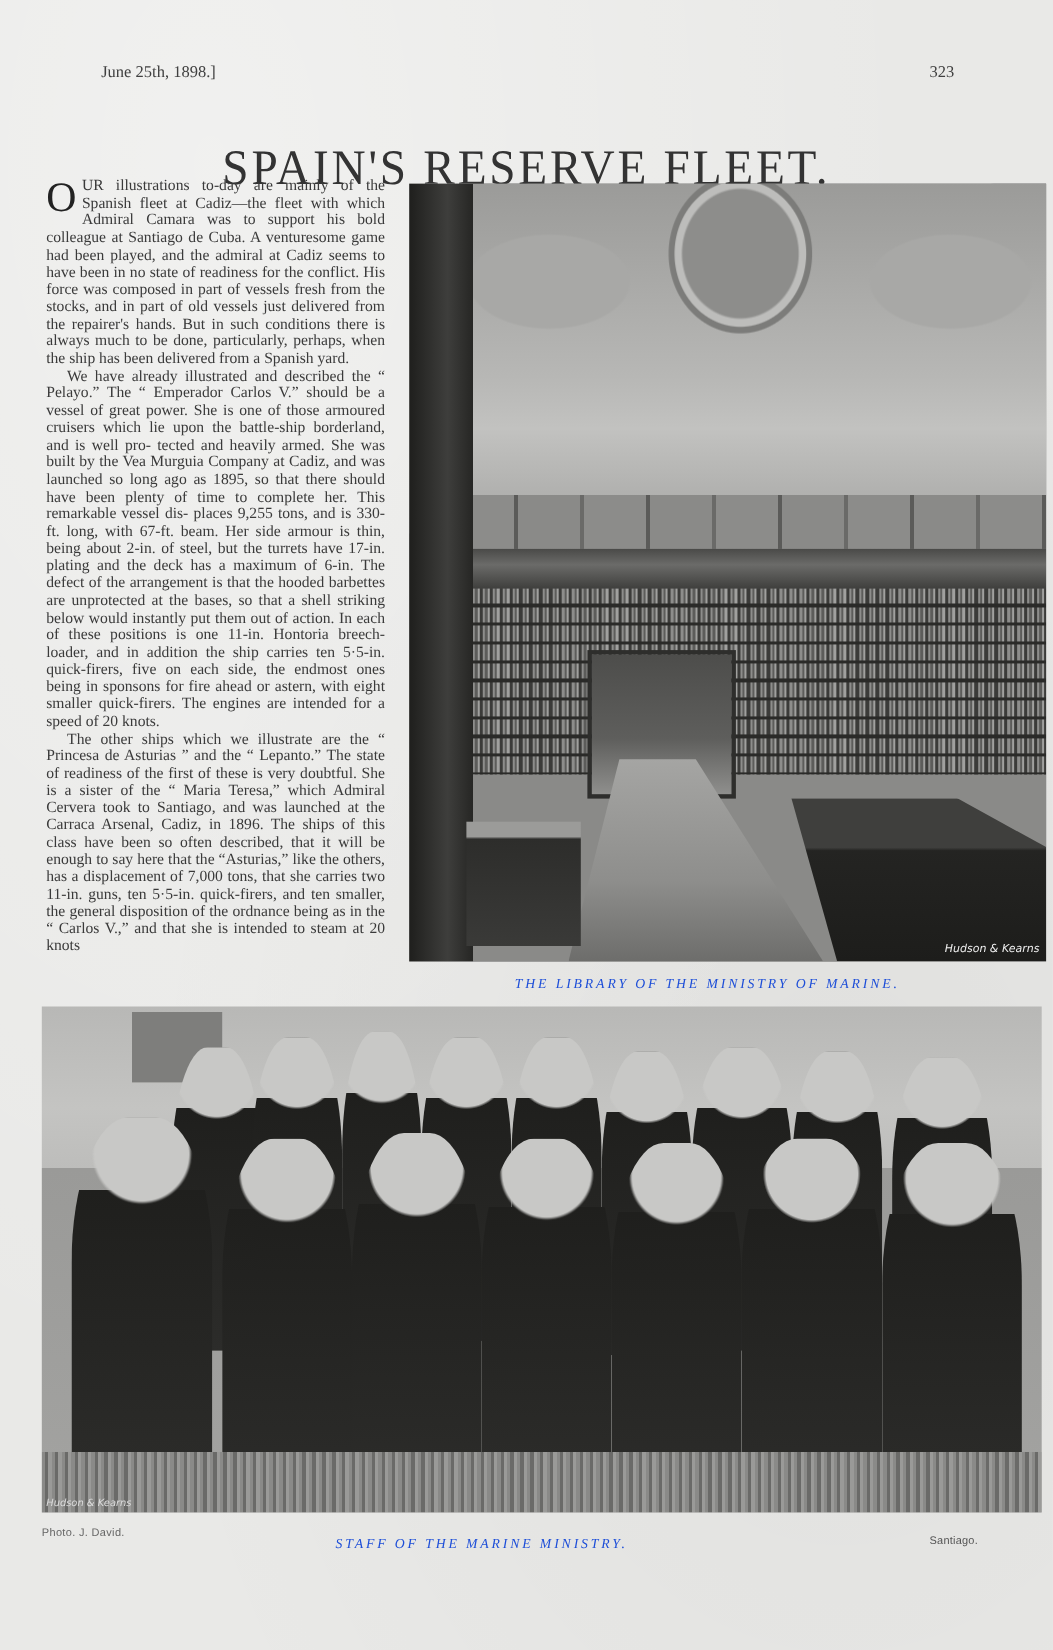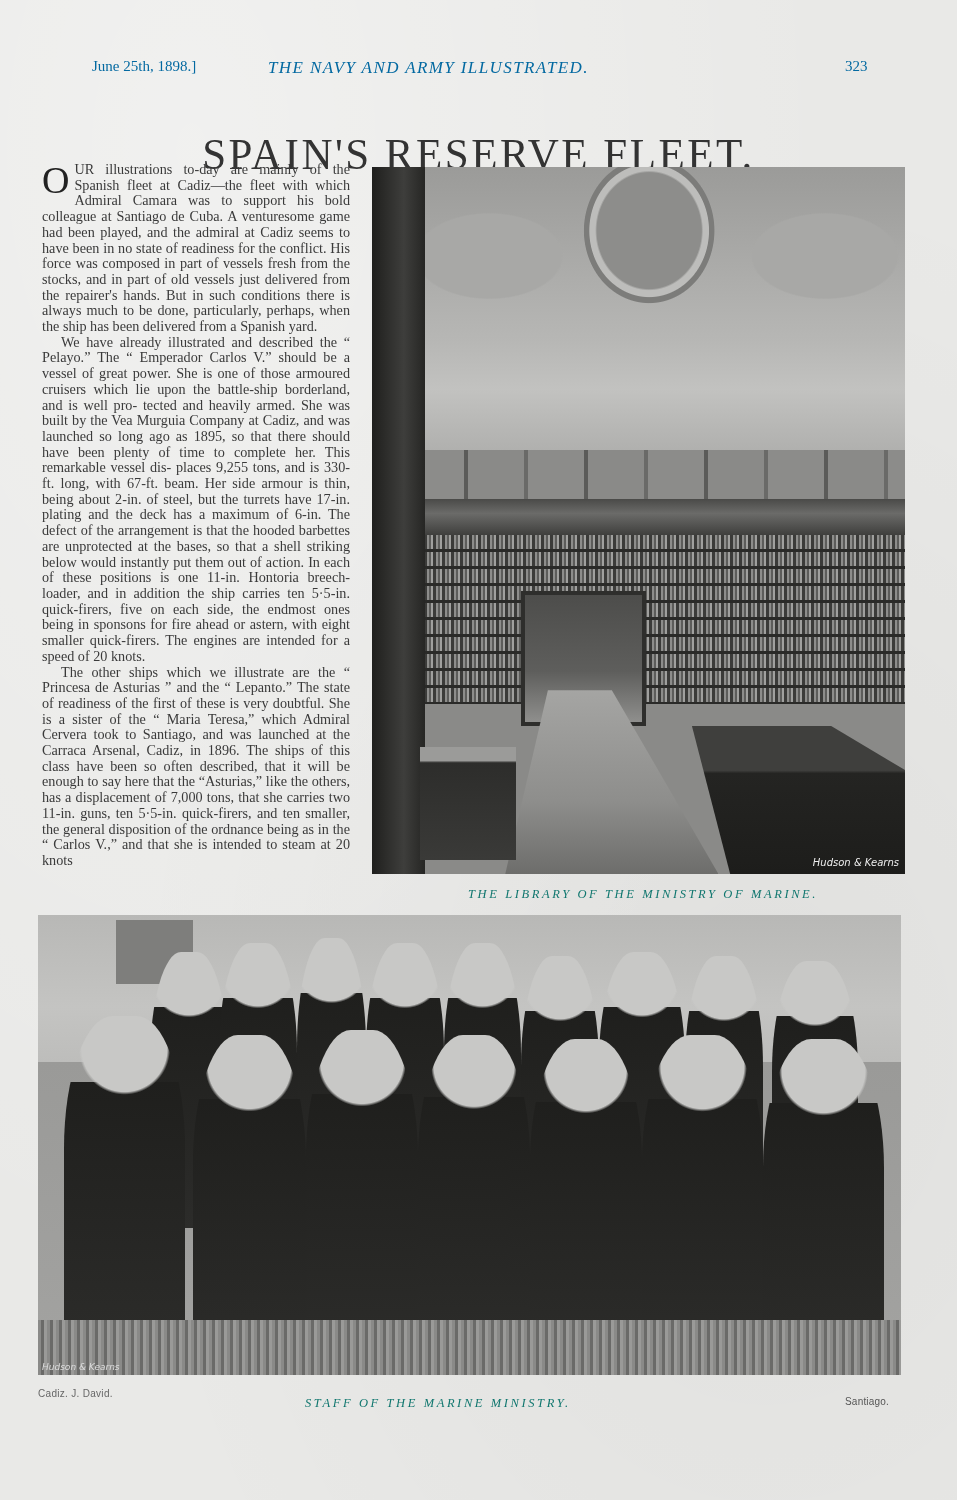--- a/index.html
+++ b/index.html
@@ -7,42 +7,42 @@
     width:957px; height:1500px; position:relative; overflow:hidden;
     background:#e9e9e7;
     background-image:
       radial-gradient(ellipse at 20% 10%, rgba(255,255,255,0.35), transparent 60%),
       radial-gradient(ellipse at 80% 70%, rgba(0,0,0,0.04), transparent 60%);
     font-family:"Liberation Serif", "DejaVu Serif", serif;
     color:#2a2a2a;
   }
   .running-head {
     position:absolute; top:58px; left:0; width:792px; height:24px;
-    font-size:15px; color:#0369a1;
+    font-size:15px; color:#404040;
   }
   .rh-date { position:absolute; left:92px; top:0; }
   .rh-title { position:absolute; left:268px; top:0; font-style:italic; letter-spacing:1.4px; font-size:17px; }
   .rh-page { position:absolute; left:845px; top:0; }
   .headline {
     position:absolute; top:100px; left:0; width:957px; text-align:center;
     font-size:43px; letter-spacing:2.5px; color:#333; font-weight:normal;
     transform:scaleY(1.05);
   }
   .col {
     position:absolute; left:42px; top:162px; width:308px;
     font-size:14.2px; line-height:15.7px; text-align:justify; color:#3a3a3a;
     hyphens:manual;
   }
   .col p { margin:0; text-indent:19px; }
   .col p.first { text-indent:0; }
   .dropcap {
     float:left; font-size:38px; line-height:30px; margin:3px 5px 0 0; color:#222;
   }
   .photo {
-    position:absolute; overflow:hidden; background:#555;
+    position:absolute; overflow:hidden; background:#555;padding-left:46px;
   }
   
   .library {
     left:372px; top:167px; width:533px; height:707px;
     background:
       
       radial-gradient(ellipse 95px 105px at 52% 11%, #9a9a98 0 55%, #6e6e6c 56% 60%, #b2b2b0 61% 65%, transparent 66%),
       
       radial-gradient(ellipse 300px 170px at 55% 0%, #a9a9a7 0 70%, #8a8a88 71% 100%),
       #555;
@@ -92,21 +92,21 @@
     position:absolute; left:60%; top:79%; width:40%; height:21%;
     background:linear-gradient(180deg,#3f3f3d 0 30%,#242422 32%,#1d1d1b);
     clip-path:polygon(0 0, 65% 0, 100% 30%, 100% 100%, 18% 100%);
   }
   .signature {
     position:absolute; font-family:"DejaVu Sans", sans-serif; font-style:italic;
     font-size:10px; color:#eee;
   }
   .lib-sig { right:6px; bottom:6px; }
   .caption {
-    position:absolute; font-style:italic; letter-spacing:2.6px; font-size:12.5px; color:#0f766e;
+    position:absolute; font-style:italic; letter-spacing:2.6px; font-size:12.5px; color:#1d4ed8;
   }
   .lib-caption { left:468px; top:887px; }
   
   .group {
     left:38px; top:915px; width:863px; height:460px;
     background:
       linear-gradient(180deg, #b8b8b6 0%, #c4c4c2 20%, #bdbdbb 32%, #9a9a98 32%, #a3a3a1 100%);
   }
   .grp-window {
     position:absolute; left:9%; top:1%; width:9%; height:14%; background:#7e7e7c;
@@ -131,21 +131,20 @@
     position:absolute; left:845px; top:1396px; font-family:"Liberation Sans", sans-serif;
     font-size:10px; color:#555; letter-spacing:0.2px;
   }
   .grp-caption { left:305px; top:1396px; }
 </style>
 </head>
 <body>
 
 <div class="running-head">
   <span class="rh-date">June 25th, 1898.]</span>
-  <span class="rh-title">THE NAVY AND ARMY ILLUSTRATED.</span>
   <span class="rh-page">323</span>
 </div>
 
 <h1 class="headline">SPAIN'S RESERVE FLEET.</h1>
 
 <div class="col">
   <p class="first"><span class="dropcap">O</span><span>UR illustrations to-day are mainly of the Spanish fleet at Cadiz—the fleet with which Admiral Camara was to support his bold colleague at Santiago de Cuba. A venturesome game had been played, and the admiral at Cadiz seems to have been in no state of readiness for the conflict. His force was composed in part of vessels fresh from the stocks, and in part of old vessels just delivered from the repairer's hands. But in such conditions there is always much to be done, particularly, perhaps, when the ship has been delivered from a Spanish yard.</span></p>
   <p>We have already illustrated and described the “ Pelayo.” The “ Emperador Carlos V.” should be a vessel of great power. She is one of those armoured cruisers which lie upon the battle-ship borderland, and is well pro- tected and heavily armed. She was built by the Vea Murguia Company at Cadiz, and was launched so long ago as 1895, so that there should have been plenty of time to complete her. This remarkable vessel dis- places 9,255 tons, and is 330-ft. long, with 67-ft. beam. Her side armour is thin, being about 2-in. of steel, but the turrets have 17-in. plating and the deck has a maximum of 6-in. The defect of the arrangement is that the hooded barbettes are unprotected at the bases, so that a shell striking below would instantly put them out of action. In each of these positions is one 11-in. Hontoria breech-loader, and in addition the ship carries ten 5·5-in. quick-firers, five on each side, the endmost ones being in sponsons for fire ahead or astern, with eight smaller quick-firers. The engines are intended for a speed of 20 knots.</p>
   <p>The other ships which we illustrate are the “ Princesa de Asturias ” and the “ Lepanto.” The state of readiness of the first of these is very doubtful. She is a sister of the “ Maria Teresa,” which Admiral Cervera took to Santiago, and was launched at the Carraca Arsenal, Cadiz, in 1896. The ships of this class have been so often described, that it will be enough to say here that the “Asturias,” like the others, has a displacement of 7,000 tons, that she carries two 11-in. guns, ten 5·5-in. quick-firers, and ten smaller, the general disposition of the ordnance being as in the “ Carlos V.,” and that she is intended to steam at 20 knots</p>
 </div>
@@ -181,15 +180,15 @@
   <div class="officer" style="left:18%;top:26%;width:13%;height:70%;"></div>
   <div class="officer" style="left:31%;top:25%;width:13%;height:70%;"></div>
   <div class="officer" style="left:44%;top:26%;width:13%;height:68%;"></div>
   <div class="officer" style="left:57%;top:27%;width:13%;height:68%;"></div>
   <div class="officer" style="left:70%;top:26%;width:14%;height:70%;"></div>
   <div class="officer" style="left:84%;top:27%;width:14%;height:70%;"></div>
   <div class="grp-ground"></div>
   <span class="signature grp-sig">Hudson &amp; Kearns</span>
 </div>
 
-<div class="photo-credit">Cadiz. J. David.</div>
+<div class="photo-credit">Photo. J. David.</div>
 <div class="caption grp-caption">STAFF OF THE MARINE MINISTRY.</div>
 <div class="copyright">Santiago.</div>
 
 </body></html>

